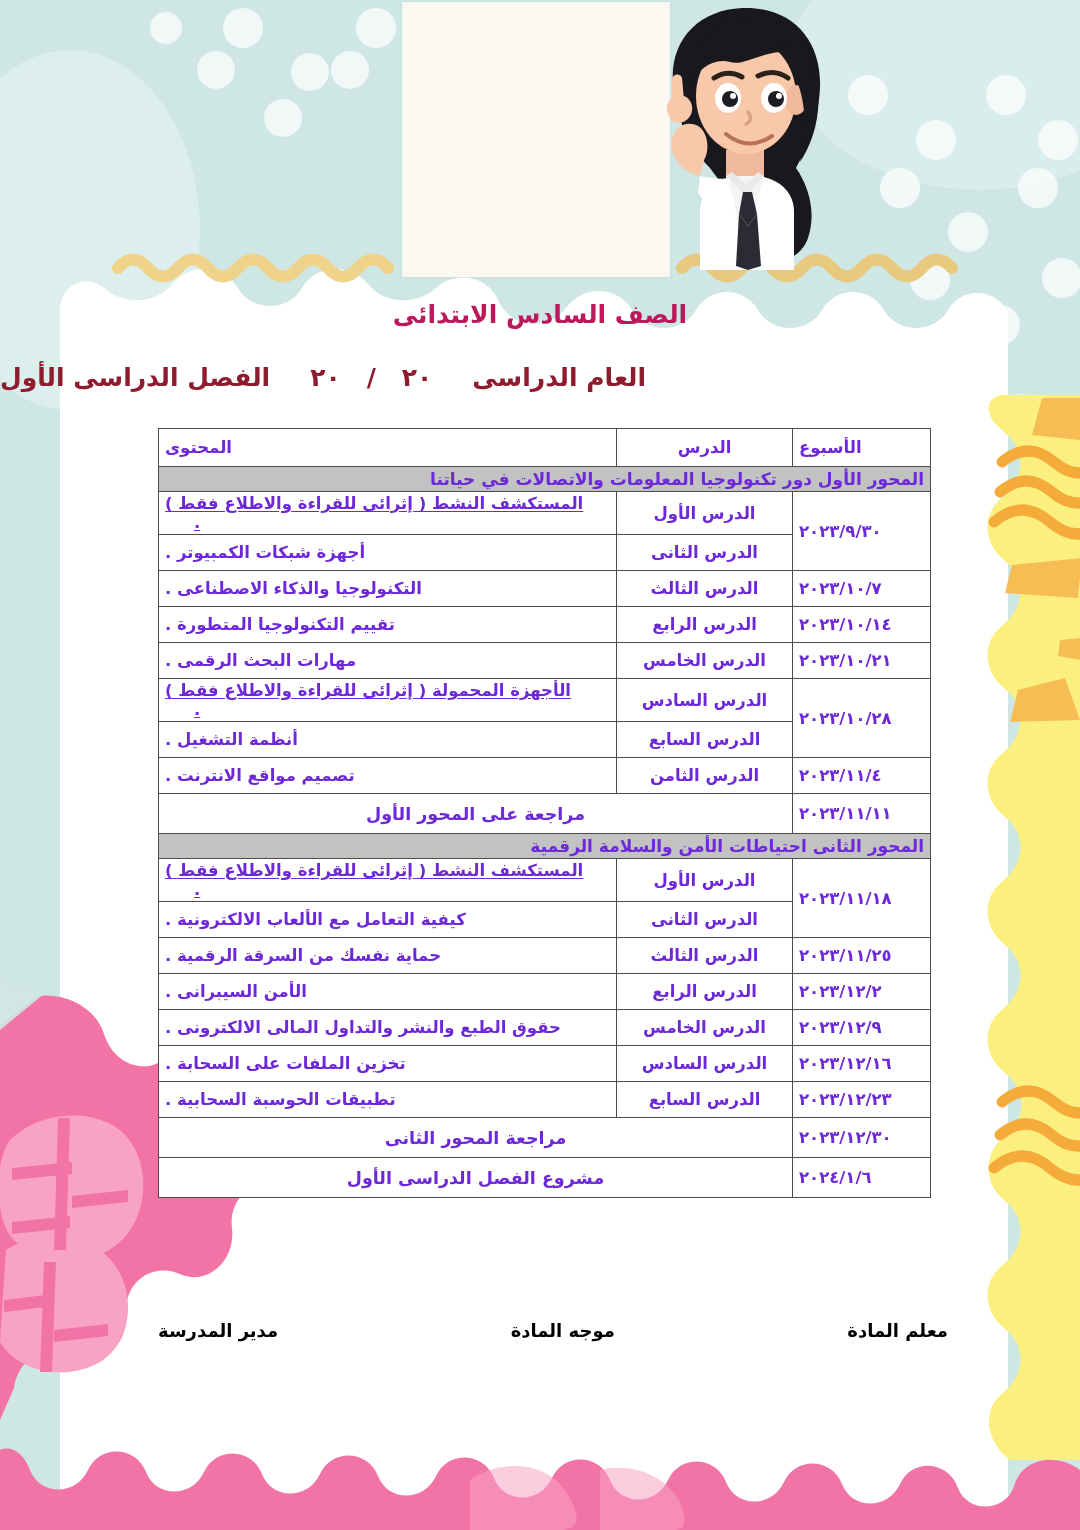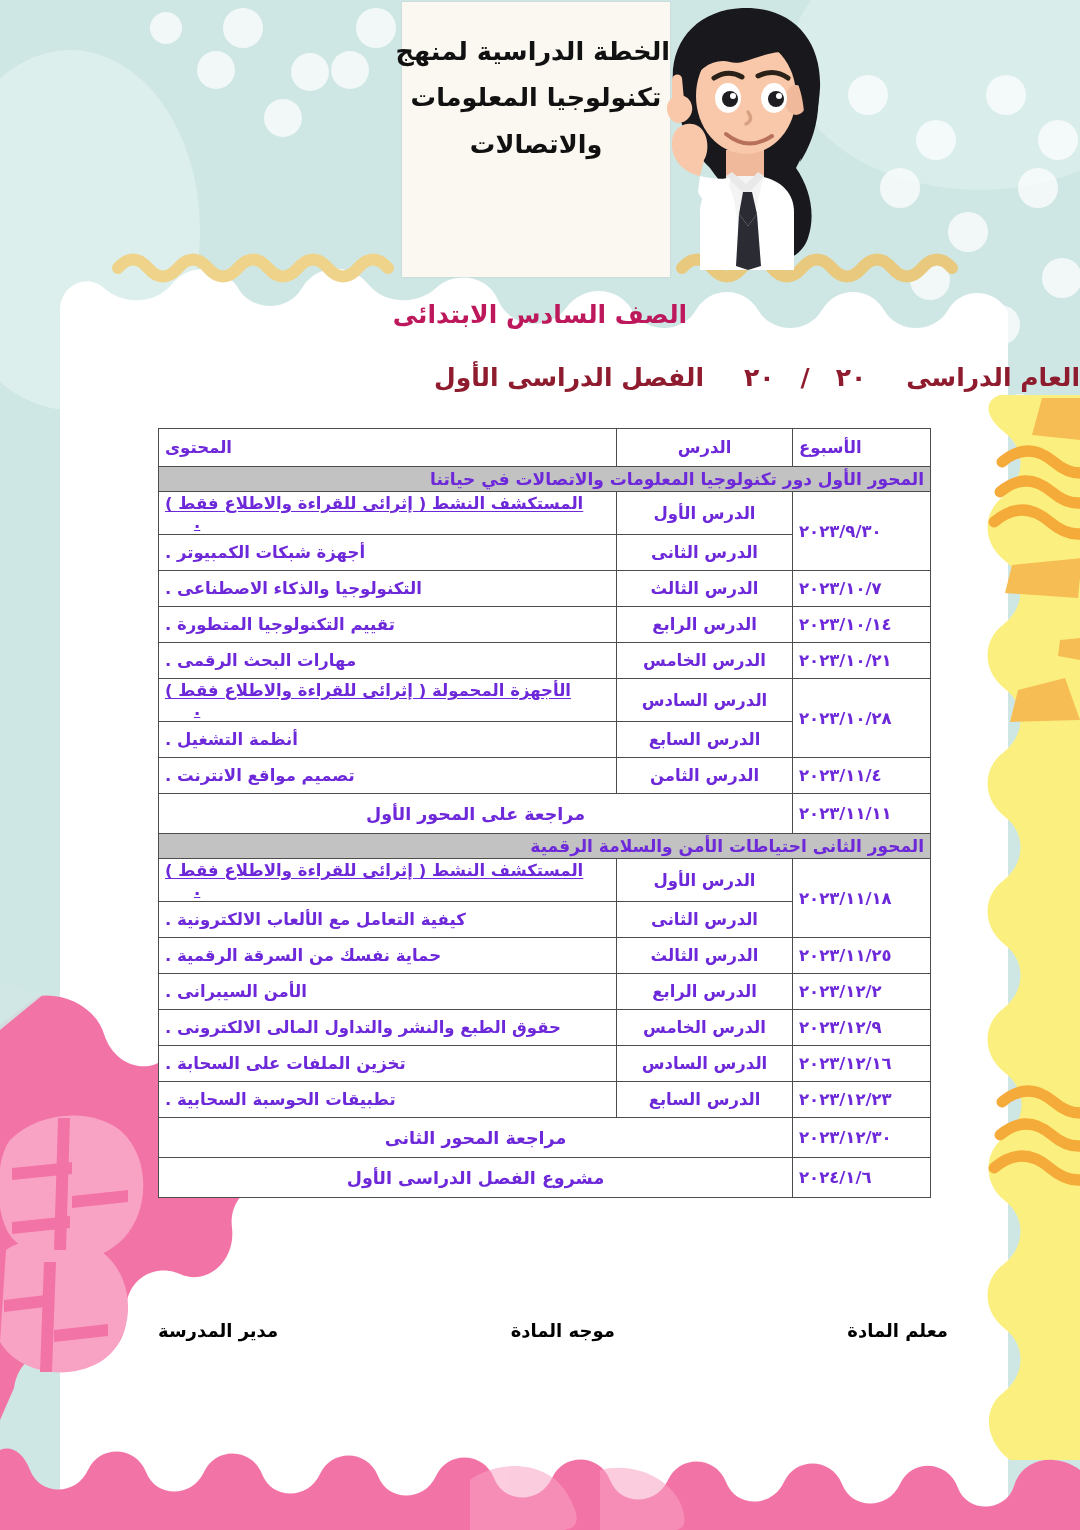--- a/index.html
+++ b/index.html
@@ -64,21 +64,21 @@
     font-weight: bold;
     font-size: 25px;
     direction: rtl;
     letter-spacing: -0.4px;
   }
   .year-line {
     position: absolute;
     top: 363px;
     left: 0;
     width: 1080px;
-    text-align: right;
+    text-align: left;
     color: #8e1c2e;
     font-weight: bold;
     font-size: 25px;
     direction: rtl;
     letter-spacing: -0.4px;
   }
   .year-line .spacer-sm { display: inline-block; width: 26px; }
   .year-line .spacer-lg { display: inline-block; width: 40px; }
 
   
@@ -372,25 +372,20 @@
 
     <path d="M70,176 C52,172 40,158 42,140 C44,126 58,120 68,126
              C78,132 80,150 74,160 Z" fill="#f9c8aa"></path>
     <path d="M44,122 C36,116 34,104 42,98 C50,92 60,96 62,106
              C64,116 54,126 44,122 Z" fill="#f9c8aa"></path>
     <path d="M42,100 L42,80 C42,74 50,72 52,78 L54,100 Z" fill="#f9c8aa"></path>
 
     <path d="M70,176 C78,178 92,180 100,178 L96,206 C84,208 72,202 68,192 Z" fill="#ffffff"></path>
   </svg>
 
-  <div class="title-text">
-    <div>الخطة الدراسية لمنهج</div>
-    <div>تكنولوجيا المعلومات</div>
-    <div>والاتصالات</div>
-  </div>
 
   <div class="grade-line">الصف السادس الابتدائى</div>
 
   <div class="year-line">
     <span>العام الدراسى</span><span class="spacer-lg"></span><span>٢٠</span><span class="spacer-sm"></span><span>/</span><span class="spacer-sm"></span><span>٢٠</span><span class="spacer-lg"></span><span>الفصل الدراسى الأول</span>
   </div>
 
   <table class="plan-table">
     <thead>
       <tr>

